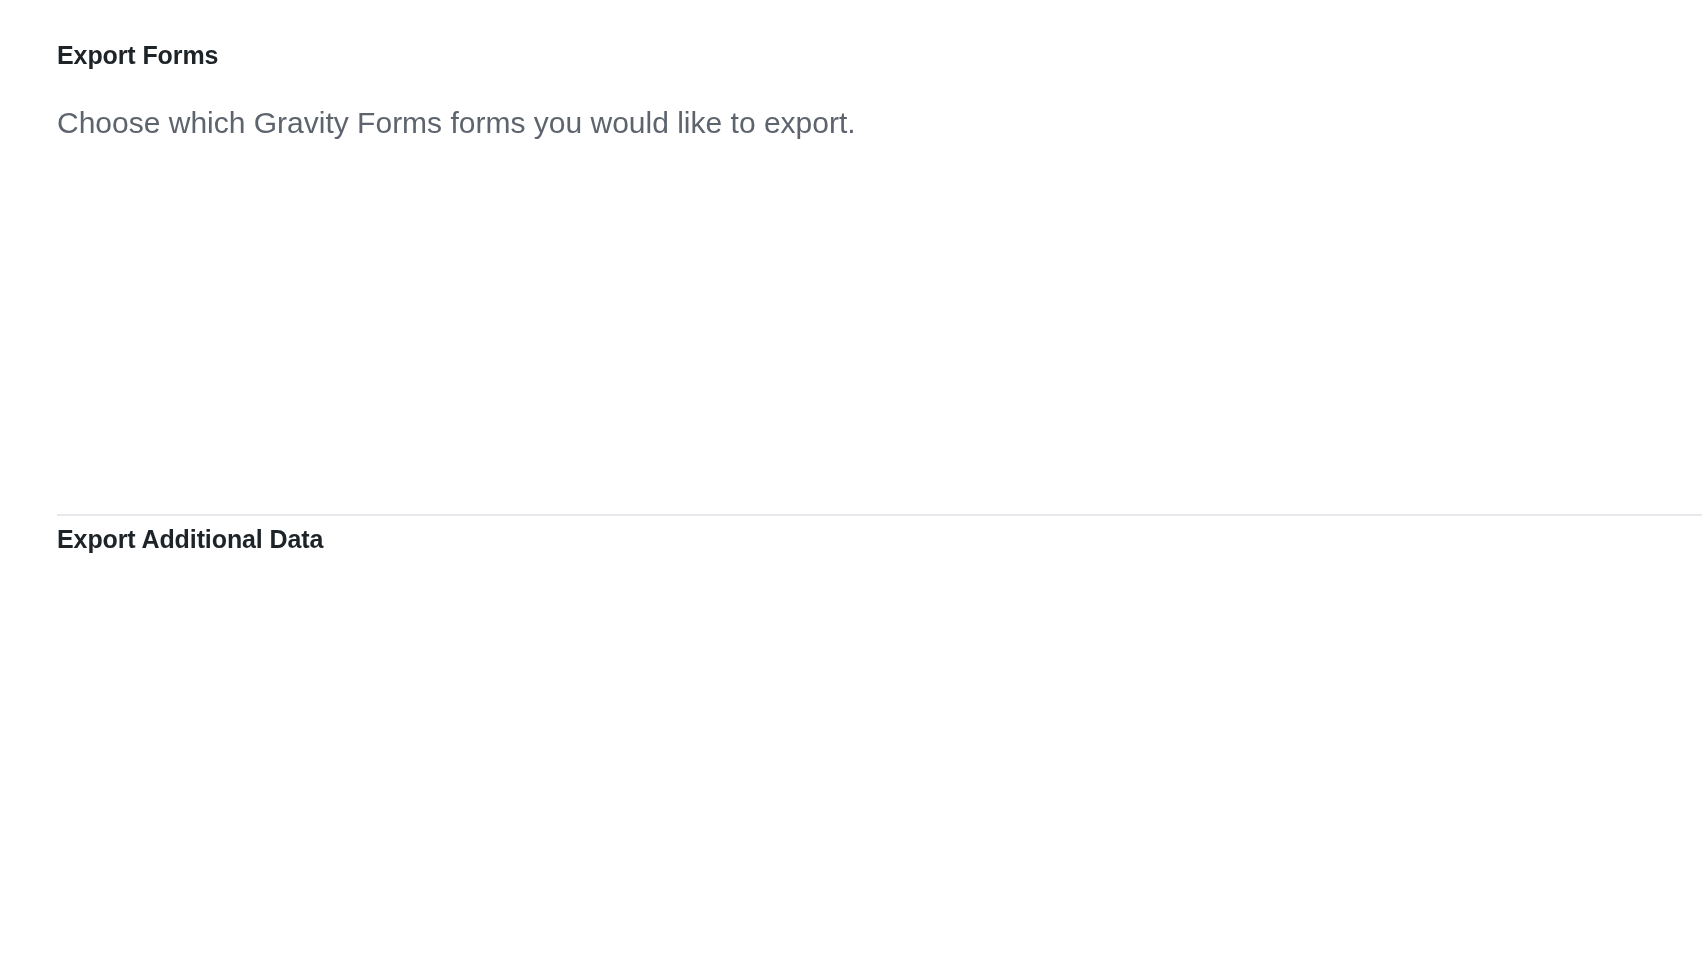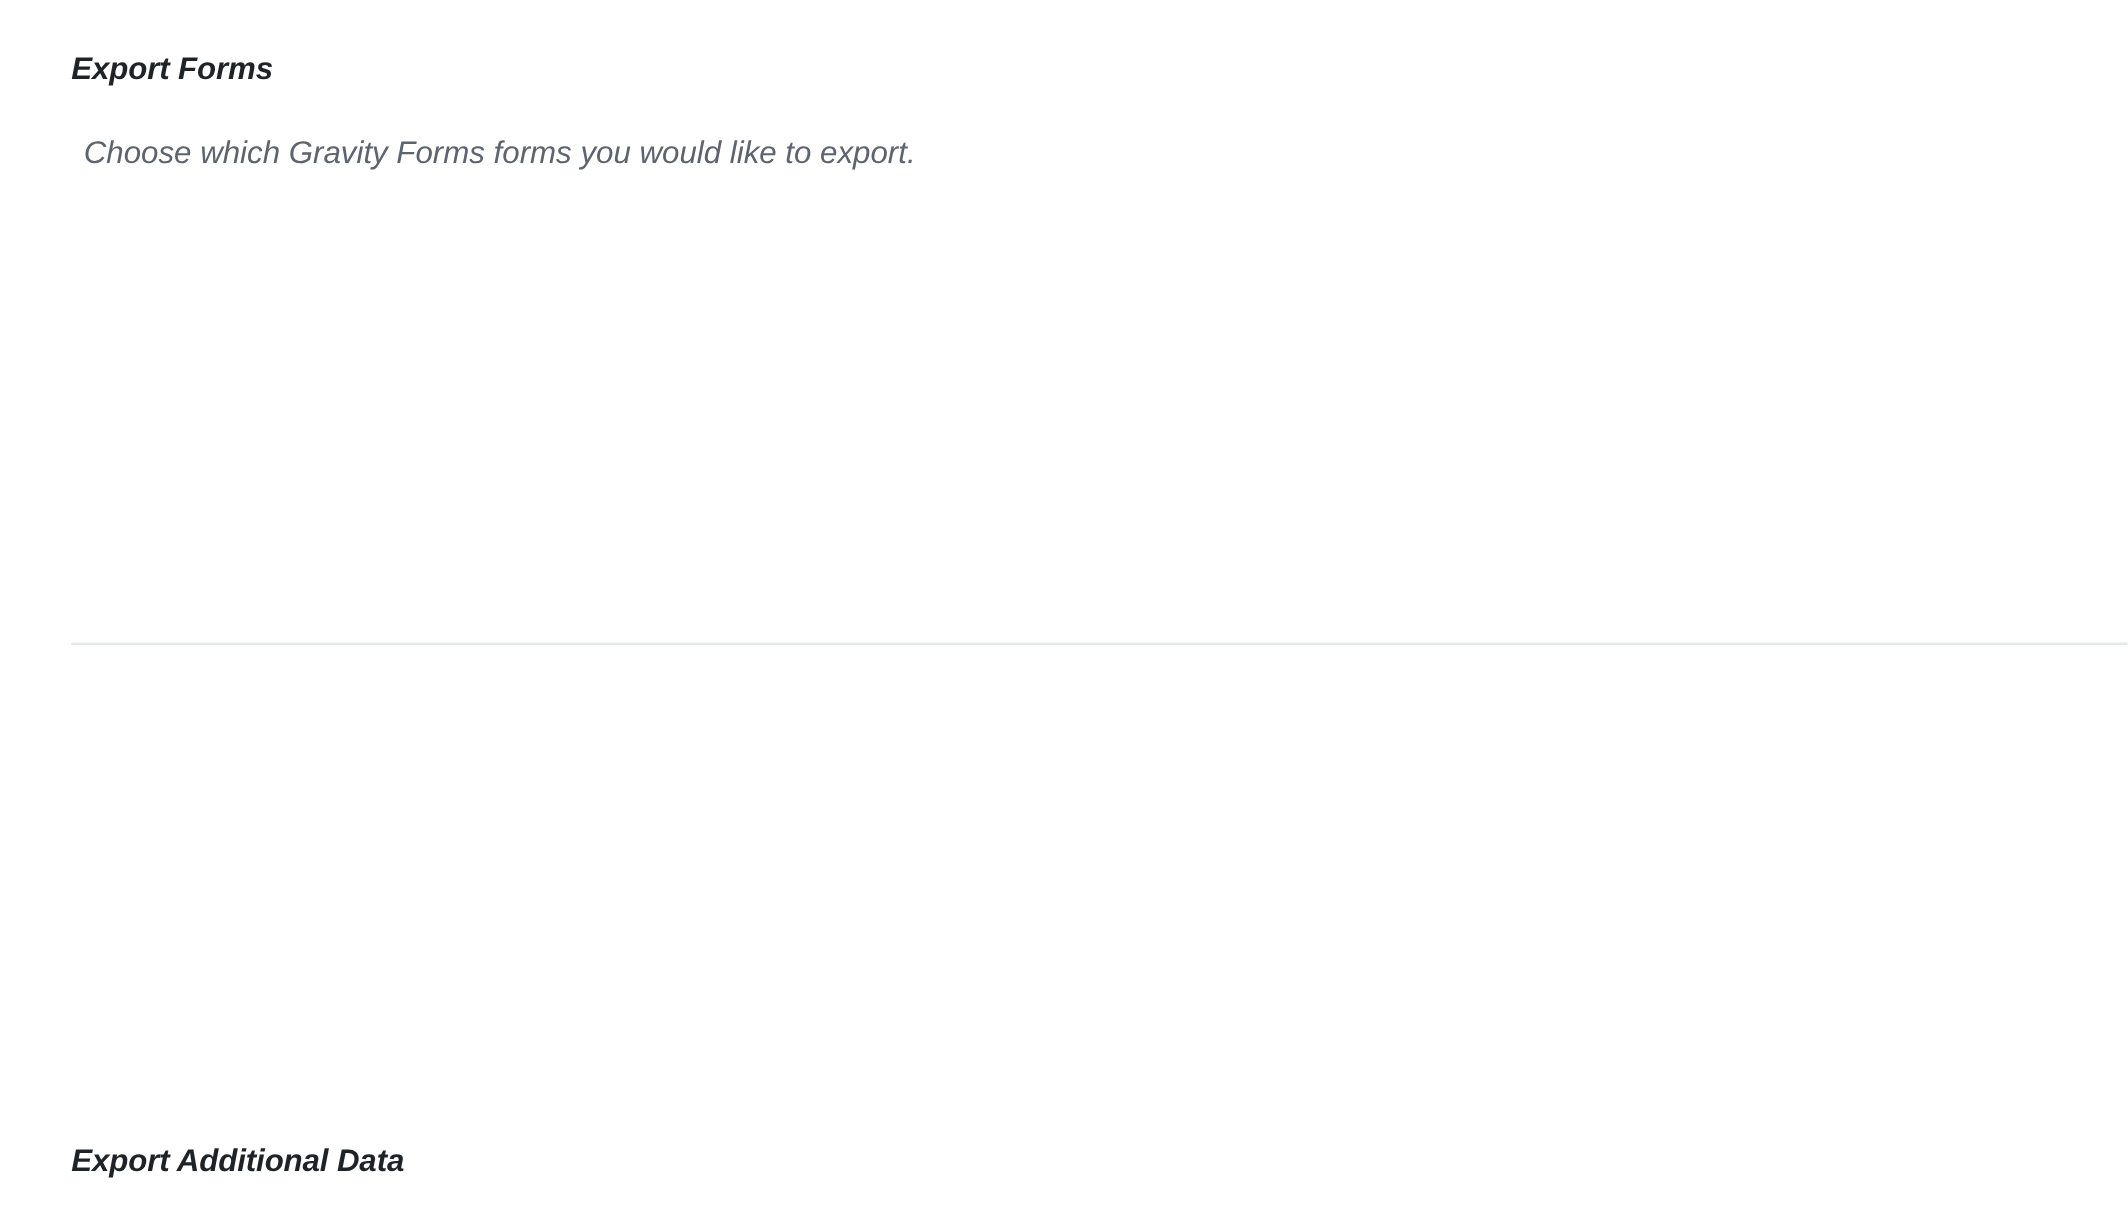--- a/index.html
+++ b/index.html
@@ -25,52 +25,51 @@
   
   .section {
     position: absolute;
     left: 0;
     width: 1702px;
     display: flex;
     flex-direction: row;
     align-items: flex-start;
   }
   #section-forms   { top: 40px;  height: 434px; }
-  #section-addl    { top: 524px; height: 420px; align-items: flex-end; }
+  #section-addl    { top: 524px; height: 420px; }
 
   .section-left {
     width: 1000px;
     padding-left: 57px;
     box-sizing: border-box;
     flex: 0 0 auto;
-    font-style: italic;
   }
 
   .section-right {
     flex: 1 1 auto;
     padding-left: 0px;
     box-sizing: border-box;
   }
 
   
   .section-title {
     font-size: 25px;
     font-weight: 700;
     color: #1d2327;
     letter-spacing: -0.1px;
     margin: 0;
     line-height: 30px;
   }
 
   .section-desc {
-    font-size: 25px;
+    font-size: 30px;
     font-weight: 400;
     color: #5d646e;
     line-height: 41px;
-    margin: 32px 0 0 10px;
+    margin: 32px 0 0 0;
     max-width: 830px;
   }
 
   
   .divider {
     position: absolute;
     left: 57px;
     top: 514px;
     width: 1645px;
     height: 2px;

